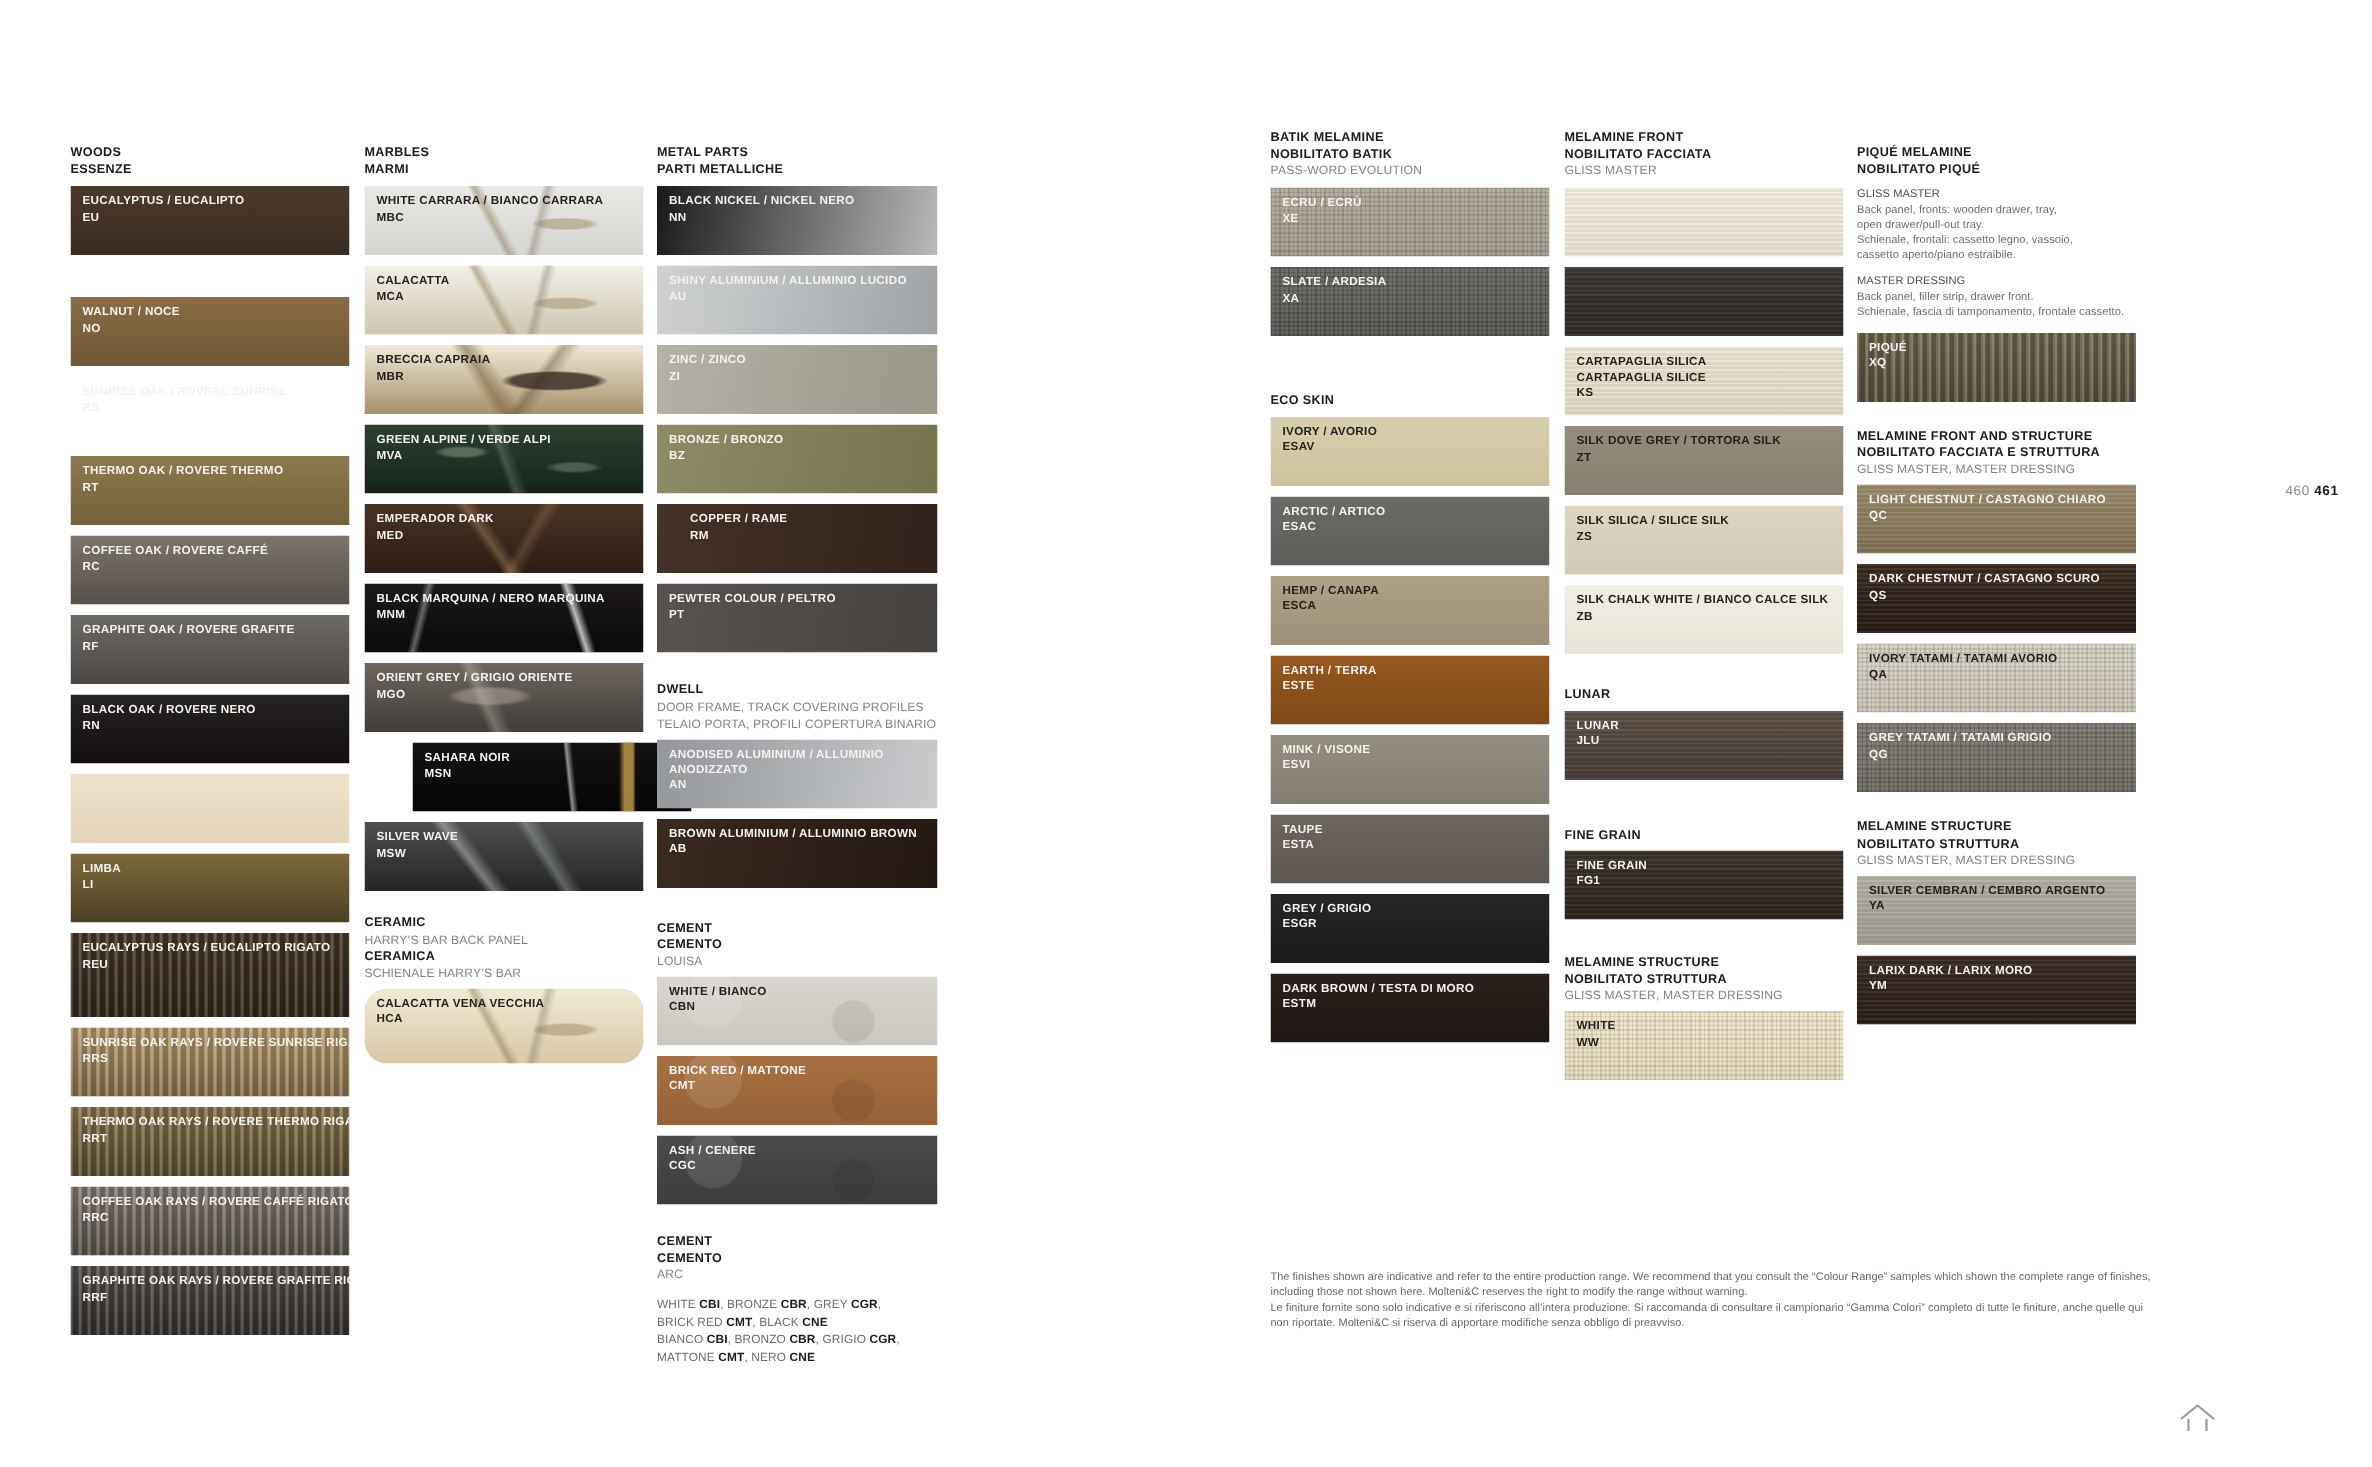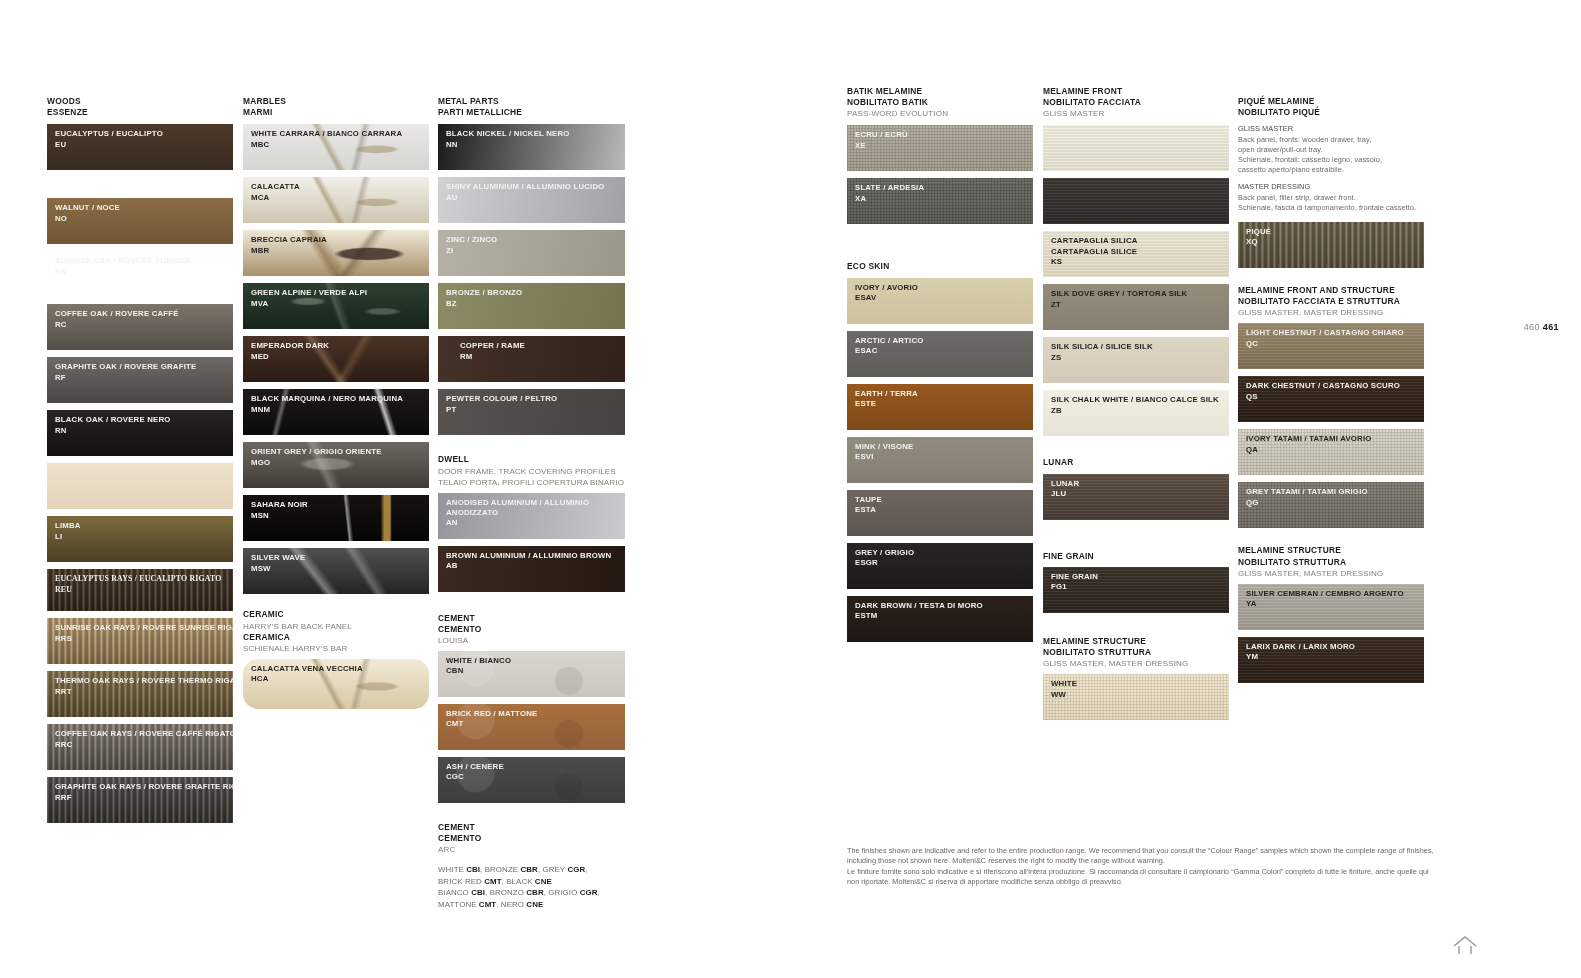--- a/index.html
+++ b/index.html
@@ -98,20 +98,27 @@
         </div>
       </div>
       <div class="sw dk" style="height: 46px;">
         <div class="sw-lines"></div>
         <div class="sw-label">
           <span class="sw-name">SUNRISE OAK / ROVERE SUNRISE</span>
           <span class="sw-code">RS</span>
         </div>
       </div>
       <div class="sw dk" style="height: 46px;">
+        <div class="sw-lines" style="background: linear-gradient(rgb(141, 122, 80) 0%, rgb(115, 97, 60) 100%);"></div>
+        <div class="sw-label">
+          <span class="sw-name">THERMO OAK / ROVERE THERMO</span>
+          <span class="sw-code">RT</span>
+        </div>
+      </div>
+      <div class="sw dk" style="height: 46px;">
         <div class="sw-lines" style="background: linear-gradient(rgb(125, 117, 108) 0%, rgb(85, 79, 72) 100%);"></div>
         <div class="sw-label">
           <span class="sw-name">COFFEE OAK / ROVERE CAFFÉ</span>
           <span class="sw-code">RC</span>
         </div>
       </div>
       <div class="sw dk" style="height: 46px;">
         <div class="sw-lines" style="background: linear-gradient(rgb(110, 106, 102) 0%, rgb(74, 71, 69) 100%);"></div>
         <div class="sw-label">
           <span class="sw-name">GRAPHITE OAK / ROVERE GRAFITE</span>
@@ -129,21 +136,21 @@
         <div class="sw-lines" style="background: linear-gradient(rgb(238, 226, 204) 0%, rgb(227, 212, 186) 100%);"></div>
         <div class="sw-label"></div>
       </div>
       <div class="sw dk" style="height: 46px;">
         <div class="sw-lines" style="background: linear-gradient(rgb(125, 106, 60) 0%, rgb(76, 65, 38) 100%);"></div>
         <div class="sw-label">
           <span class="sw-name">LIMBA</span>
           <span class="sw-code">LI</span>
         </div>
       </div>
-      <div class="sw dk" style="height: 42px; font-family: Liberation Serif, serif;">
+      <div class="sw dk" style="height: 56px;">
         <div class="sw-lines" style="background: repeating-linear-gradient(90deg, rgba(255, 255, 255, 0.16) 0px, rgba(255, 255, 255, 0.16) 1px, rgba(0, 0, 0, 0.22) 2px, rgba(0, 0, 0, 0.22) 5px, rgba(255, 255, 255, 0.05) 5px, rgba(255, 255, 255, 0.05) 6px), linear-gradient(rgb(74, 58, 42) 0%, rgb(50, 38, 27) 100%);"></div>
         <div class="sw-label">
           <span class="sw-name">EUCALYPTUS RAYS / EUCALIPTO RIGATO</span>
           <span class="sw-code">REU</span>
         </div>
       </div>
       <div class="sw dk" style="height: 46px;">
         <div class="sw-lines" style="background: repeating-linear-gradient(90deg, rgba(255, 255, 255, 0.16) 0px, rgba(255, 255, 255, 0.16) 1px, rgba(0, 0, 0, 0.22) 2px, rgba(0, 0, 0, 0.22) 5px, rgba(255, 255, 255, 0.05) 5px, rgba(255, 255, 255, 0.05) 6px), linear-gradient(rgb(189, 162, 119) 0%, rgb(142, 118, 80) 100%);"></div>
         <div class="sw-label">
           <span class="sw-name">SUNRISE OAK RAYS / ROVERE SUNRISE RIGATO</span>
@@ -220,21 +227,21 @@
           <span class="sw-code">MNM</span>
         </div>
       </div>
       <div class="sw dk" style="height: 46px;">
         <div class="sw-lines" style="background: radial-gradient(at 45% 48%, rgba(215, 210, 200, 0.35) 0px, rgba(215, 210, 200, 0.35) 14%, transparent 20%), linear-gradient(66deg, transparent 40%, rgba(225, 220, 210, 0.3) 43%, transparent 48%), linear-gradient(rgb(109, 103, 96) 0%, rgb(65, 60, 55) 100%);"></div>
         <div class="sw-label">
           <span class="sw-name">ORIENT GREY / GRIGIO ORIENTE</span>
           <span class="sw-code">MGO</span>
         </div>
       </div>
-      <div class="sw dk" style="height: 46px;">
+      <div class="sw dk" style="height: 46px; margin-left: 32px;">
         <div class="sw-lines" style="background: linear-gradient(90deg, transparent 74%, rgba(190, 150, 70, 0.85) 76%, rgba(190, 150, 70, 0.85) 79%, transparent 80%), linear-gradient(84deg, transparent 55%, rgba(235, 235, 235, 0.6) 56%, transparent 58%), linear-gradient(rgb(21, 19, 18) 0%, rgb(6, 5, 5) 100%);"></div>
         <div class="sw-label">
           <span class="sw-name">SAHARA NOIR</span>
           <span class="sw-code">MSN</span>
         </div>
       </div>
       <div class="sw dk" style="height: 46px;">
         <div class="sw-lines" style="background: linear-gradient(52deg, transparent 36%, rgba(215, 218, 216, 0.45) 39%, transparent 44%), linear-gradient(58deg, transparent 60%, rgba(200, 205, 203, 0.35) 63%, transparent 68%), linear-gradient(rgb(78, 81, 80) 0%, rgb(34, 37, 36) 100%);"></div>
         <div class="sw-label">
           <span class="sw-name">SILVER WAVE</span>
@@ -398,20 +405,27 @@
           <span class="sw-code">ESAV</span>
         </div>
       </div>
       <div class="sw dk" style="height: 46px;">
         <div class="sw-lines" style="background: linear-gradient(rgb(108, 107, 104) 0%, rgb(93, 92, 89) 100%);"></div>
         <div class="sw-label">
           <span class="sw-name">ARCTIC / ARTICO</span>
           <span class="sw-code">ESAC</span>
         </div>
       </div>
+      <div class="sw lt" style="height: 46px;">
+        <div class="sw-lines" style="background: linear-gradient(rgb(173, 160, 134) 0%, rgb(157, 144, 120) 100%);"></div>
+        <div class="sw-label">
+          <span class="sw-name">HEMP / CANAPA</span>
+          <span class="sw-code">ESCA</span>
+        </div>
+      </div>
       <div class="sw dk" style="height: 46px;">
         <div class="sw-lines" style="background: linear-gradient(rgb(150, 88, 31) 0%, rgb(127, 74, 24) 100%);"></div>
         <div class="sw-label">
           <span class="sw-name">EARTH / TERRA</span>
           <span class="sw-code">ESTE</span>
         </div>
       </div>
       <div class="sw dk" style="height: 46px;">
         <div class="sw-lines" style="background: linear-gradient(rgb(147, 141, 128) 0%, rgb(132, 126, 114) 100%);"></div>
         <div class="sw-label">

